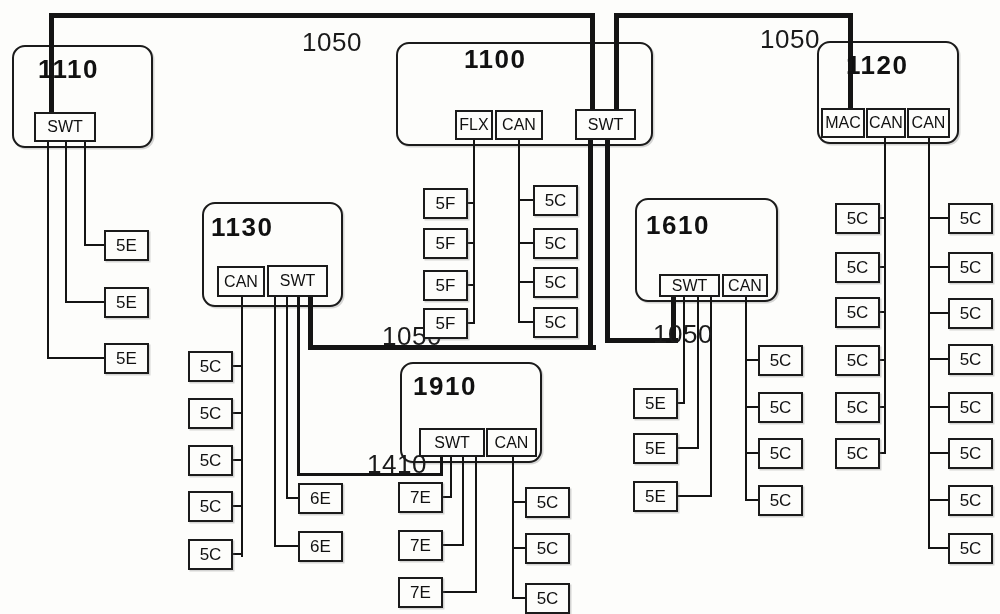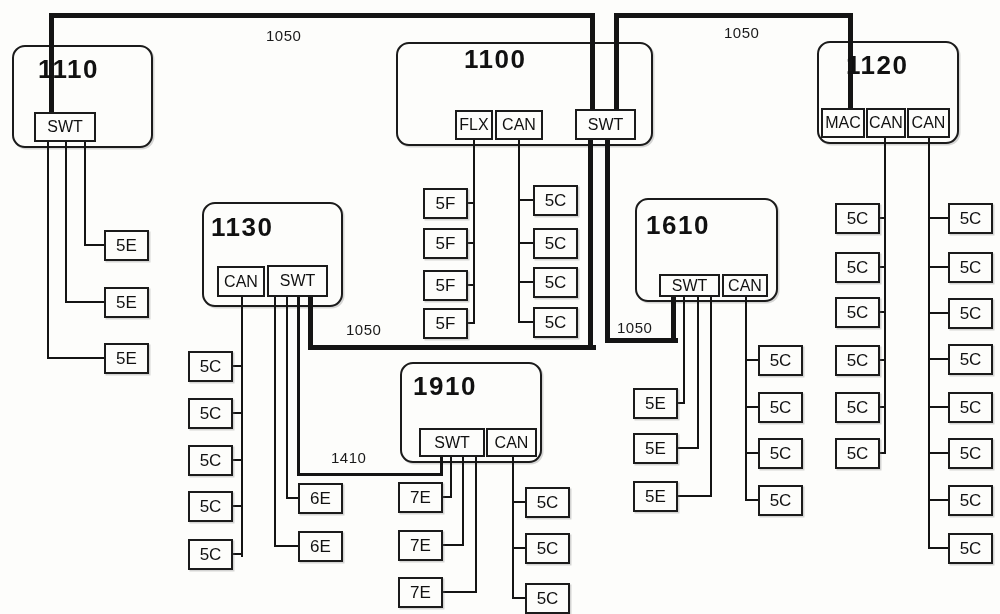--- a/index.html
+++ b/index.html
@@ -22,21 +22,21 @@
     position:absolute;box-sizing:border-box;background:#fdfdfb;
     border:2px solid #1b1b1b;display:flex;align-items:center;justify-content:center;
     font-size:16px;color:#111;white-space:nowrap;overflow:hidden;
   }
   .leaf{
     position:absolute;box-sizing:border-box;width:45px;height:31px;background:#fdfdfb;
     border:2px solid #1b1b1b;display:flex;align-items:center;justify-content:center;
     font-size:17px;color:#111;
     box-shadow:1.5px 1.5px 0 rgba(120,120,120,.3);
   }
-  .busnum{position:absolute;font-size:15px;color:#1a1a1a;letter-spacing:.5px;}
+  .busnum{position:absolute;font-size:26px;color:#1a1a1a;letter-spacing:.5px;margin-left:36px;}
 </style>
 </head>
 <body>
 
 <div id="stage">
 
   <div class="ecu" style="left:12px;top:45px;width:141px;height:103px"></div>
   <div class="ecu" style="left:396px;top:42px;width:257px;height:104px"></div>
   <div class="ecu" style="left:817px;top:41px;width:142px;height:103px"></div>
   <div class="ecu" style="left:202px;top:202px;width:141px;height:105px"></div>

